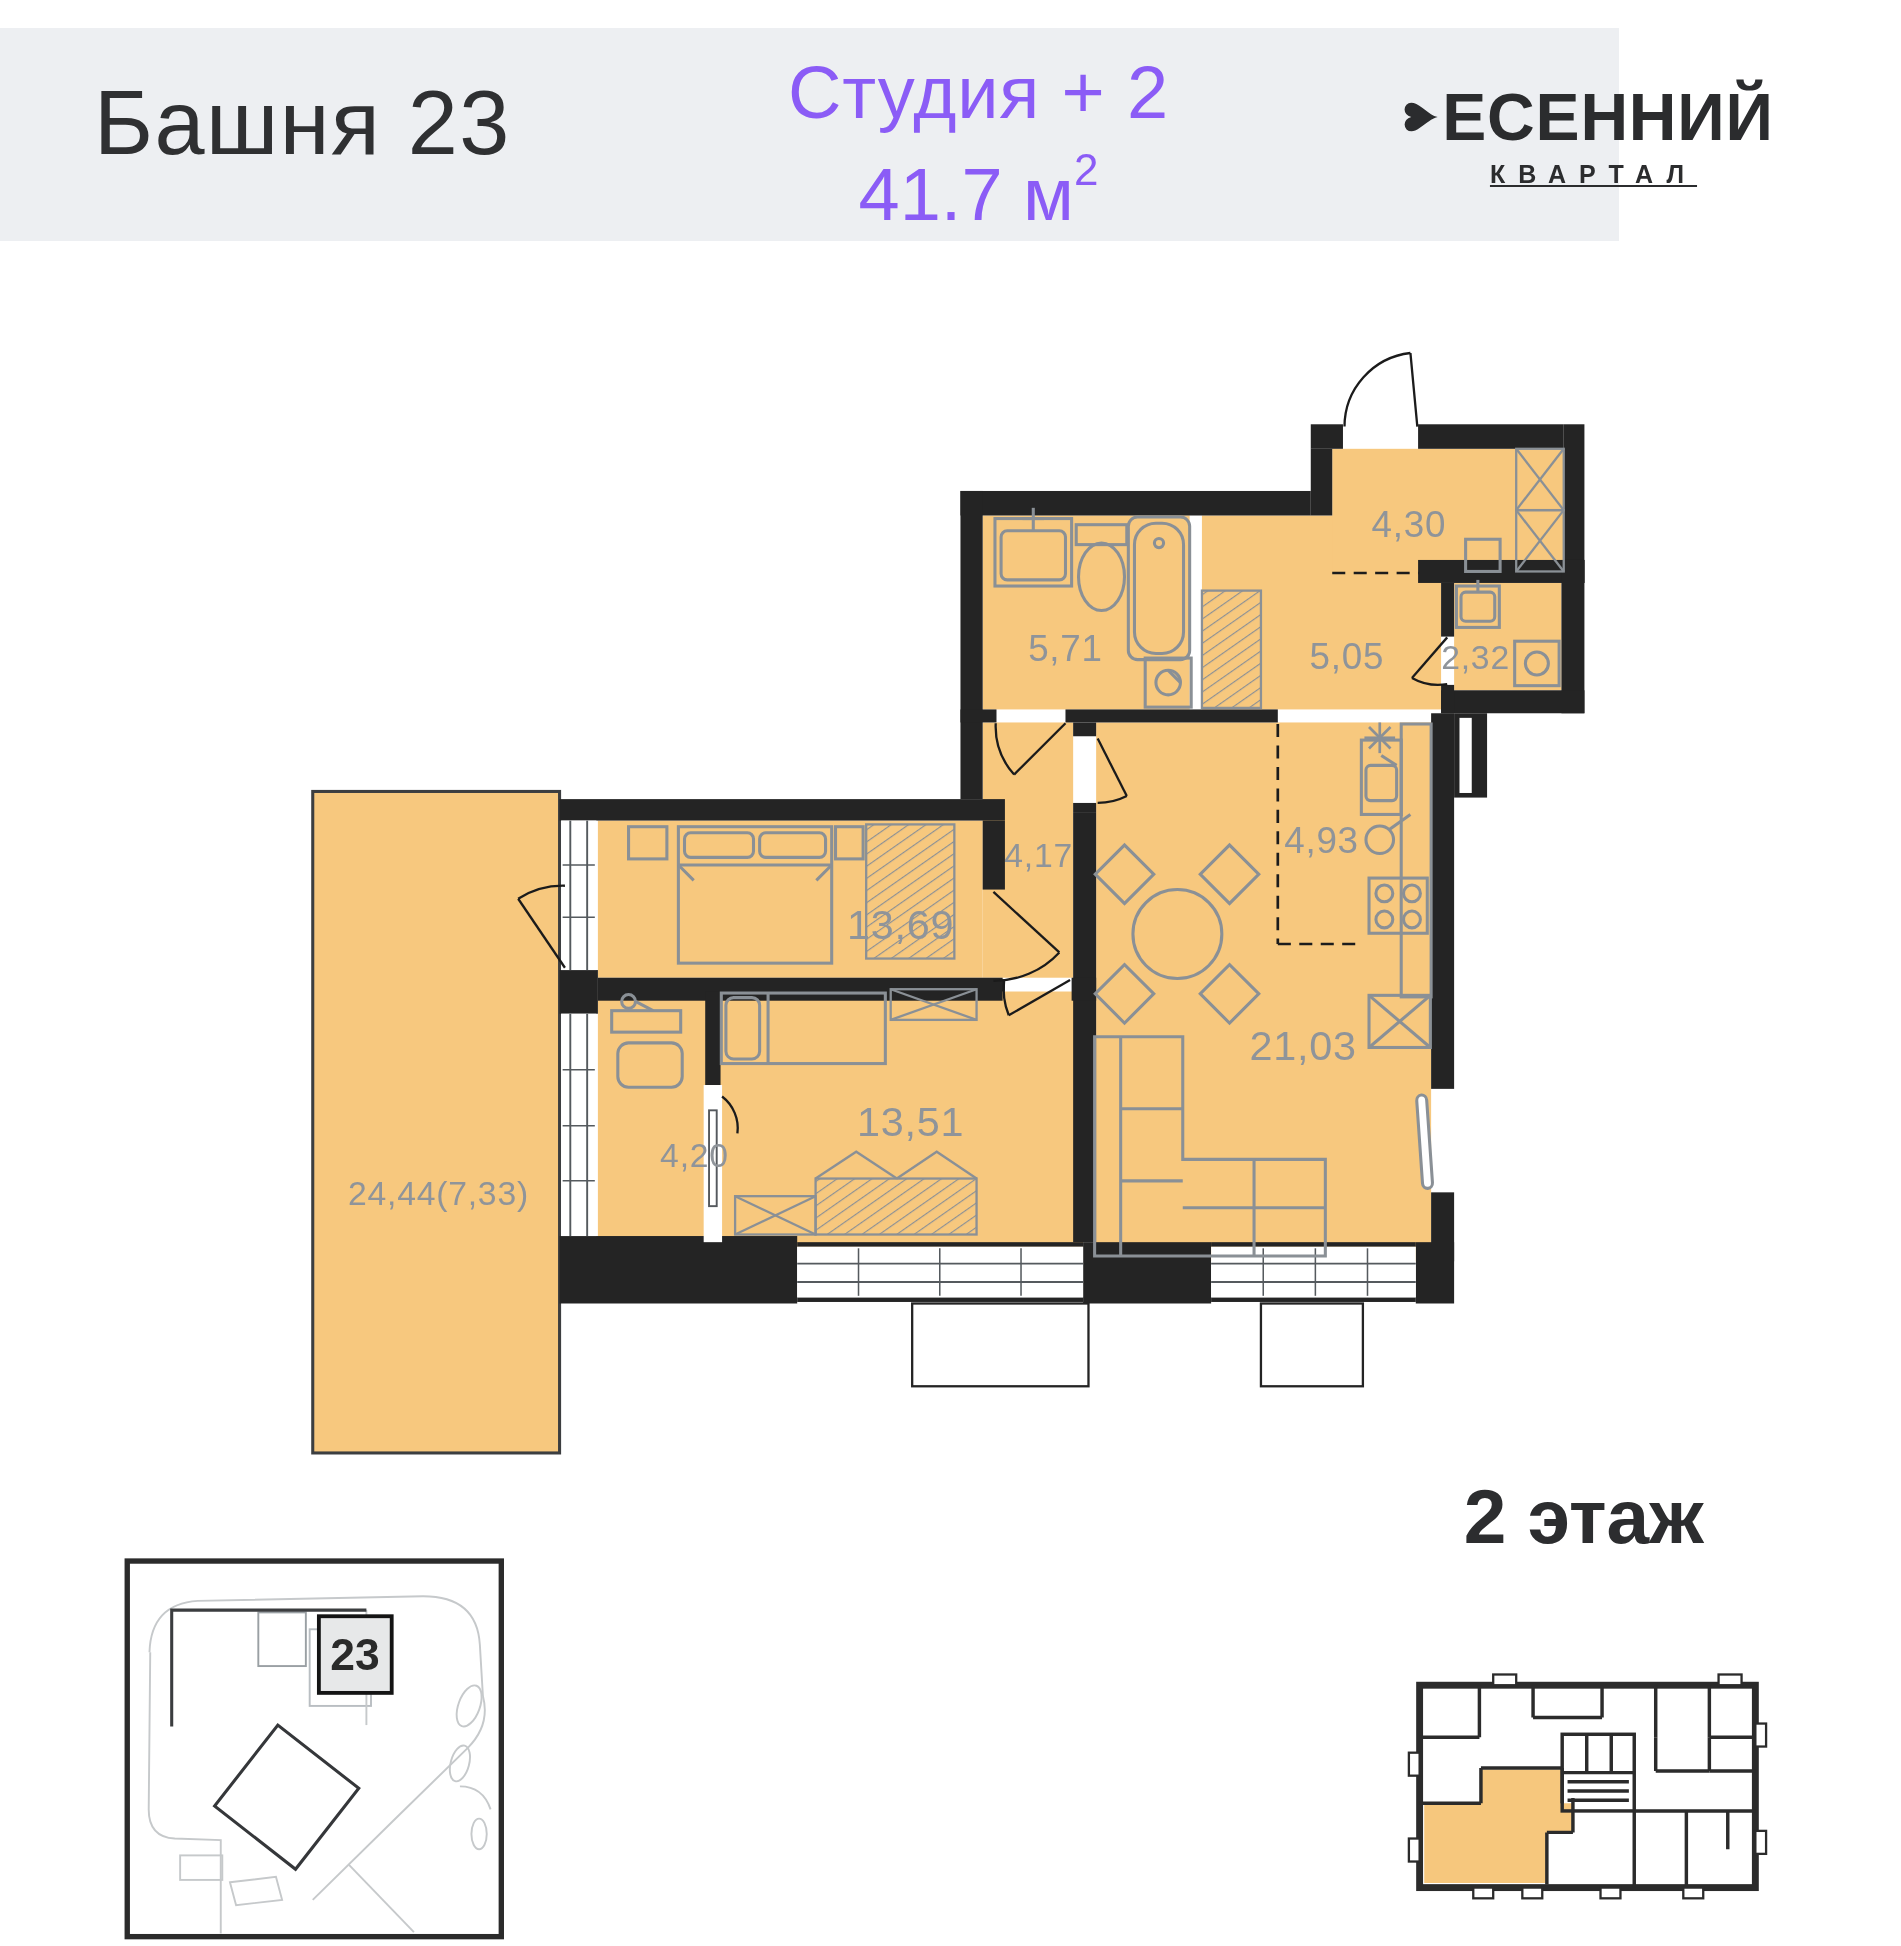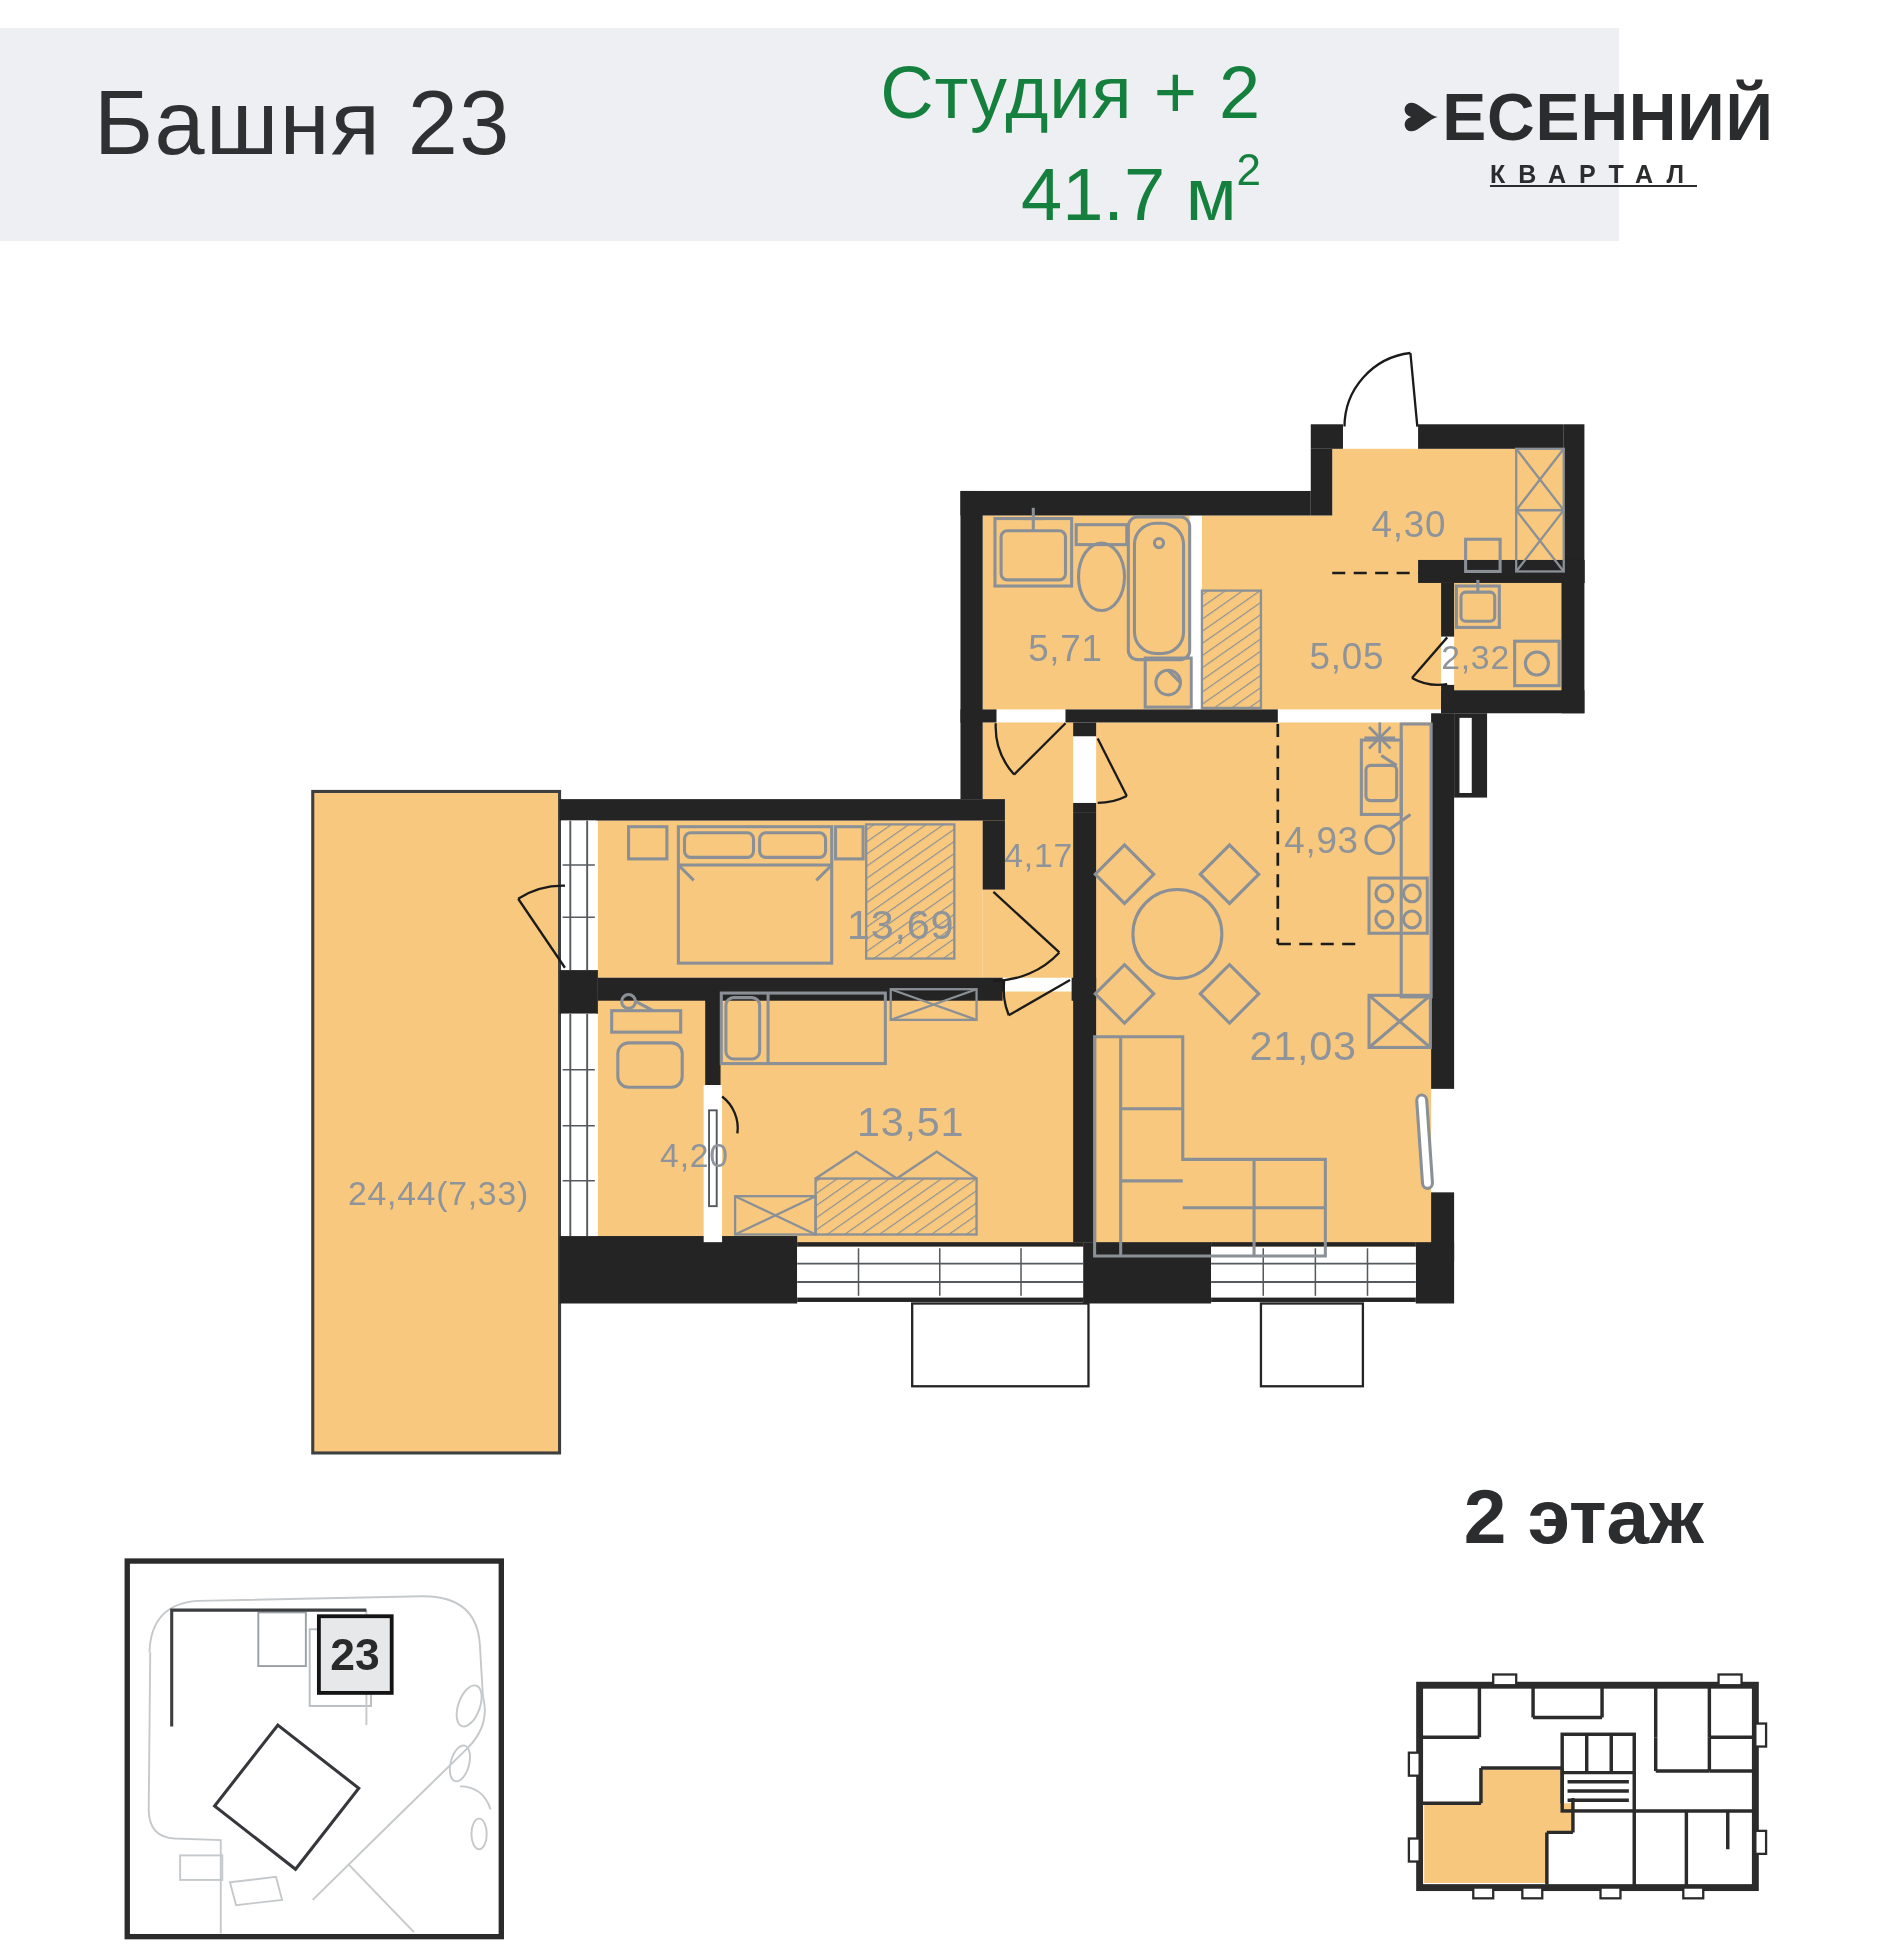--- a/index.html
+++ b/index.html
@@ -1,21 +1,21 @@
 <!DOCTYPE html>
 <html style="font-size:12.3px"><head>
 <meta charset="utf-8">
 <style>
   html,body{margin:0;padding:0;background:#ffffff;}
   .canvas{position:relative;width:1901px;height:1947px;background:#ffffff;overflow:hidden;
           font-family:"Liberation Sans","DejaVu Sans",sans-serif;}
   
   .header{position:absolute;left:0;top:28px;width:1619px;height:213px;background:#edeff2;}
   .tower{position:absolute;left:94px;top:44px;font-size:90px;font-weight:500;color:#2f3032;letter-spacing:1.5px;}
-  .unit-block{position:absolute;left:648px;top:0;width:613px;text-align:right;color:#15803d;}
+  .unit-block{position:absolute;left:672px;top:0;width:613px;text-align:center;color:#8b5cf6;}
   .unit-type{margin-top:21.5px;font-size:74px;font-weight:500;letter-spacing:0.8px;}
   .unit-area{margin-top:10.7px;font-size:74px;font-weight:500;}
   .unit-area sup{font-size:44px;vertical-align:35px;}
   .brand{position:absolute;left:1357px;top:51px;width:460px;text-align:center;color:#2b2c2e;}
   .brand-row{display:flex;align-items:center;justify-content:center;gap:7.7px;}
   .brand-heart{display:inline-block;transform:rotate(-90deg);font-size:58px;line-height:58px;}
   .brand-heart::before{content:"\2665";}
   .brand-name{font-size:66px;font-weight:800;letter-spacing:0.8px;}
   .brand-sub{margin-top:4.6px;font-size:25px;font-weight:700;letter-spacing:13px;text-indent:13px;text-decoration:underline;}
   svg text{font-family:"Liberation Sans","DejaVu Sans",sans-serif;}

